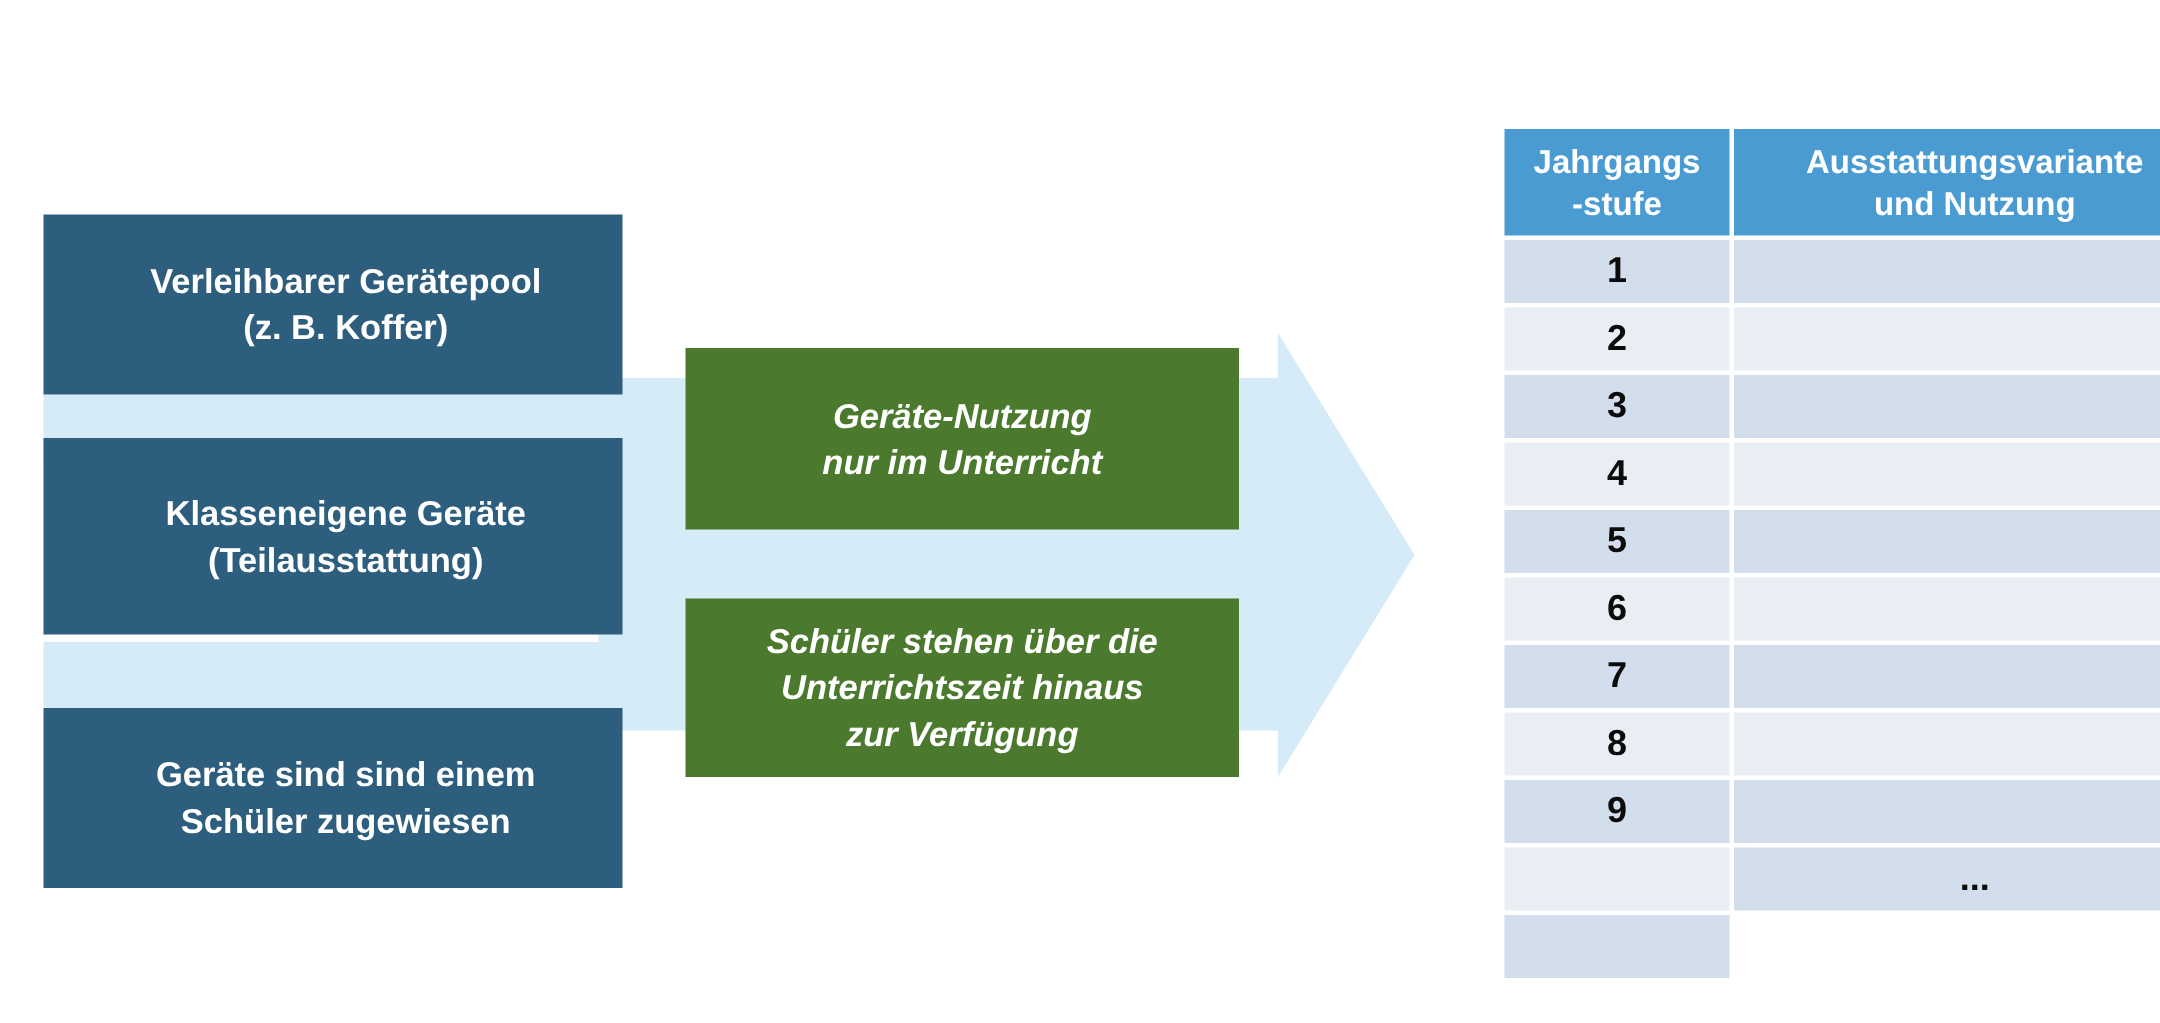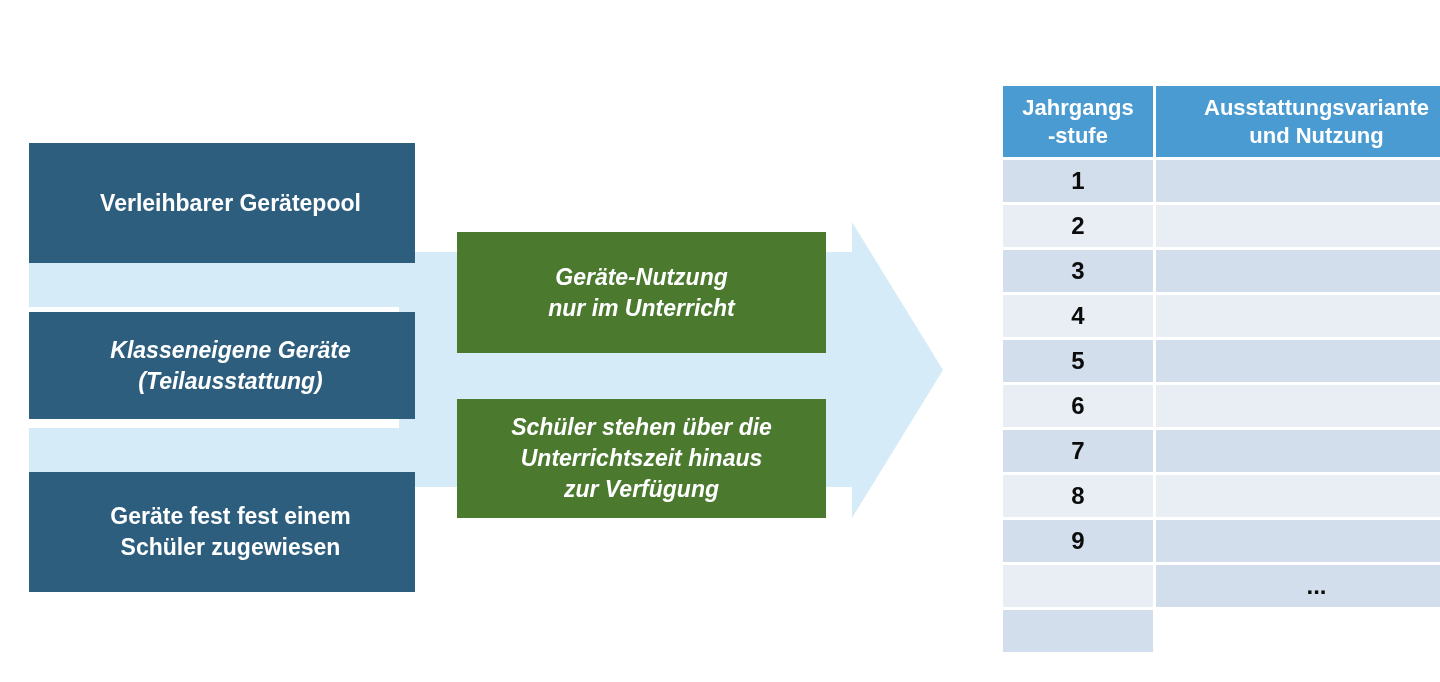--- a/index.html
+++ b/index.html
@@ -41,21 +41,21 @@
     align-items:center;
     text-align:center;
     color:var(--text-light);
     font-weight:bold;
     font-size:23px;
     line-height:31px;
     z-index:2;
   }
   .dbox{ left:29px; width:369px; background:var(--dark-box);padding-left:17px; }
   .b1{ top:143px; height:120px; }
-  .b2{ top:312px; height:107px;font-style:italic; }
+  .b2{ top:292px; height:131px; }
   .b3{ top:472px; height:120px; }
 
   .gbox{ left:457px; width:369px; background:var(--green-box);font-style:italic; }
   .g1{ top:232px; height:121px; }
   .g2{ top:399px; height:119px; }
 
   .line{ display:block; }
 
   .grade-table{
     position:absolute;
@@ -100,29 +100,30 @@
 
   <svg class="arrow-svg" viewBox="0 0 1440 682" xmlns="http://www.w3.org/2000/svg" aria-hidden="true">
     <rect class="arrow-shape" x="29" y="263" width="400" height="44"></rect>
     <rect class="arrow-shape" x="29" y="428" width="400" height="44"></rect>
     <rect class="arrow-shape" x="399" y="252" width="453" height="235"></rect>
     <polygon class="arrow-shape" points="852,222 943,370 852,518"></polygon>
   </svg>
 
   <div class="dbox b1">
     <span class="line">Verleihbarer Gerätepool</span>
+    <span class="line">(z. B. Koffer)</span>
   </div>
 
   <div class="dbox b2">
     <span class="line">Klasseneigene Geräte</span>
     <span class="line">(Teilausstattung)</span>
   </div>
 
   <div class="dbox b3">
-    <span class="line">Geräte fest fest einem</span>
+    <span class="line">Geräte sind sind einem</span>
     <span class="line">Schüler zugewiesen</span>
   </div>
 
   <div class="gbox g1">
     <span class="line">Geräte-Nutzung</span>
     <span class="line">nur im Unterricht</span>
   </div>
 
   <div class="gbox g2">
     <span class="line">Schüler stehen über die</span>

